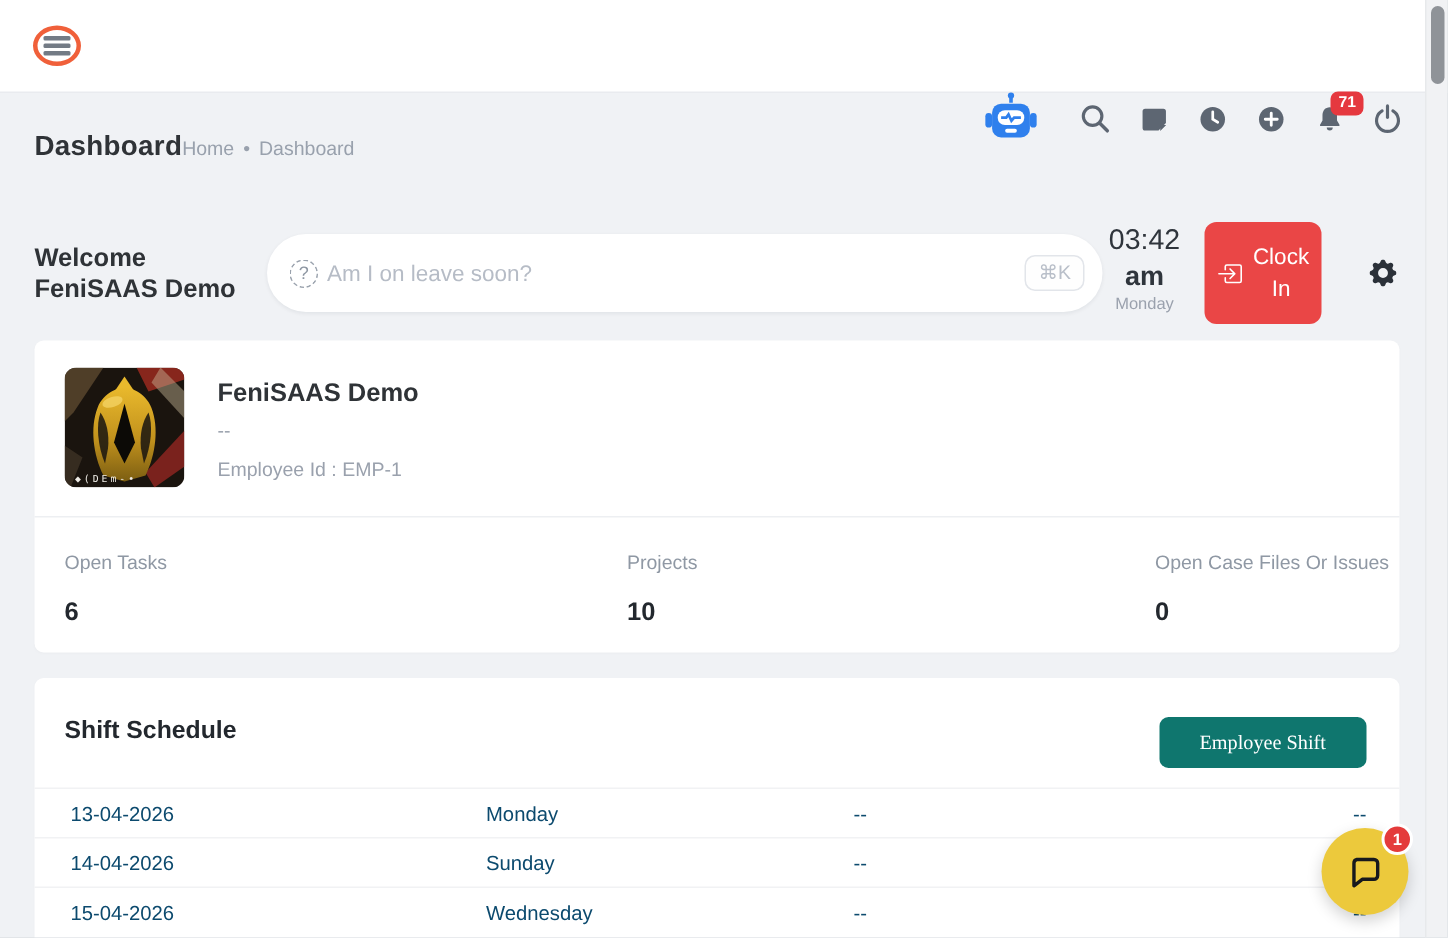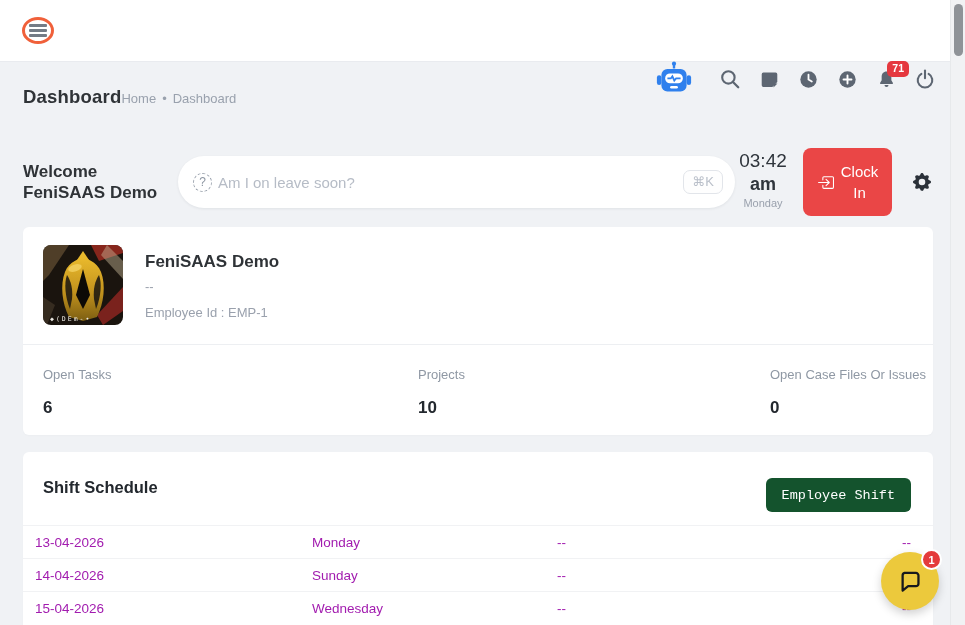--- a/index.html
+++ b/index.html
@@ -37,21 +37,21 @@
   .ask-input { flex:1; border:none; outline:none; font-size:15px; color:#444a52; background:transparent; padding:0 10px 0 6px;
                font-family:"Liberation Sans", sans-serif; }
   .ask-input::placeholder { color:#b6bcc6; }
   .kbd { border:1px solid #e2e5ea; border-radius:7px; padding:3px 8px 4px; font-size:13px; color:#b9bfc9; background:#fefefe; }
 
   .time-block { position:absolute; left:728px; top:149px; width:70px; text-align:center; }
   .time-main { font-size:19px; font-weight:normal; color:#2f353c; line-height:23px; }
   .time-ampm { font-size:18px; font-weight:bold; color:#2f353c; line-height:24px; }
   .time-day  { font-size:11px; color:#9aa1ad; line-height:14px; }
 
-  .clockin-btn { position:absolute; left:803px; top:148px; width:89px; height:68px; background:#ea4646; border:none; border-radius:8px;
+  .clockin-btn { position:absolute; left:803px; top:148px; width:78px; height:68px; background:#ea4646; border:none; border-radius:8px;
                  color:#fff; display:flex; align-items:center; justify-content:center; gap:7px; padding:0 26px; cursor:pointer; }
   .clockin-btn svg { flex:0 0 auto; }
   .clockin-label { font-size:15px; line-height:21px; width:44px; text-align:center;
                    font-family:"Liberation Sans", sans-serif; }
   .gear-btn { position:absolute; left:913px; top:173px; width:20px; height:20px; cursor:pointer; }
 
   
   .card { position:absolute; left:23px; width:910px; background:#fff; border-radius:6px; box-shadow:0 1px 2px rgba(0,0,0,.02); }
   .profile-card { top:227px; height:208px; }
   .avatar { position:absolute; left:20px; top:18px; width:80px; height:80px; border-radius:8px; overflow:hidden; }
@@ -61,25 +61,25 @@
   .p-divider { position:absolute; left:0; right:0; top:117px; height:1px; background:#edeff2; }
   .stats { position:absolute; left:0; top:118px; right:0; bottom:0;padding-left:15px; }
   .stat { position:absolute; top:22px; }
   .stat-1 { left:20px; } .stat-2 { left:395px; } .stat-3 { left:747px; }
   .stat-label { font-size:13px; color:#8f98a4; }
   .stat-value { font-size:17px; font-weight:bold; color:#23282e; margin-top:16px; }
 
   
   .shift-card { top:452px; height:190px; border-radius:6px 6px 0 0; }
   .shift-title { position:absolute; left:20px; top:26px; font-size:16.5px; font-weight:bold; color:#23282e; }
-  .shift-btn { position:absolute; right:22px; top:26px; height:34px; padding:0 16px; background:#14532d; color:#fff; border:none;
-               border-radius:6px; font-size:13.5px; cursor:pointer; font-family:Liberation Mono, monospace; }
+  .shift-btn { position:absolute; right:22px; top:26px; height:34px; padding:0 27px; background:#0f766e; color:#fff; border:none;
+               border-radius:6px; font-size:13.5px; cursor:pointer; font-family:Liberation Serif, serif; }
   .shift-table { position:absolute; left:0; right:0; top:73px; }
   .srow { display:grid; grid-template-columns:277px 245px 1fr 110px; align-items:center; height:33px;
-          padding:0 22px 0 12px; border-top:1px solid #f1f2f4; font-size:13.5px; color:#a21caf; }
+          padding:0 22px 0 24px; border-top:1px solid #f1f2f4; font-size:13.5px; color:#0c4a6e; }
   .srow .c4 { text-align:right; }
 
   
   .chat-fab { position:absolute; left:881px; top:552px; width:58px; height:58px; border-radius:50%; background:#ecc93c;
               box-shadow:0 4px 10px rgba(0,0,0,.18); display:flex; align-items:center; justify-content:center; cursor:pointer; z-index:8; }
   .chat-badge { position:absolute; top:-3px; right:-3px; width:21px; height:21px; background:#e43b3b; border:2px solid #fff;
                 border-radius:50%; color:#fff; font-size:11px; font-weight:bold; display:flex; align-items:center; justify-content:center; }
 </style>
 </head>
 <body>

